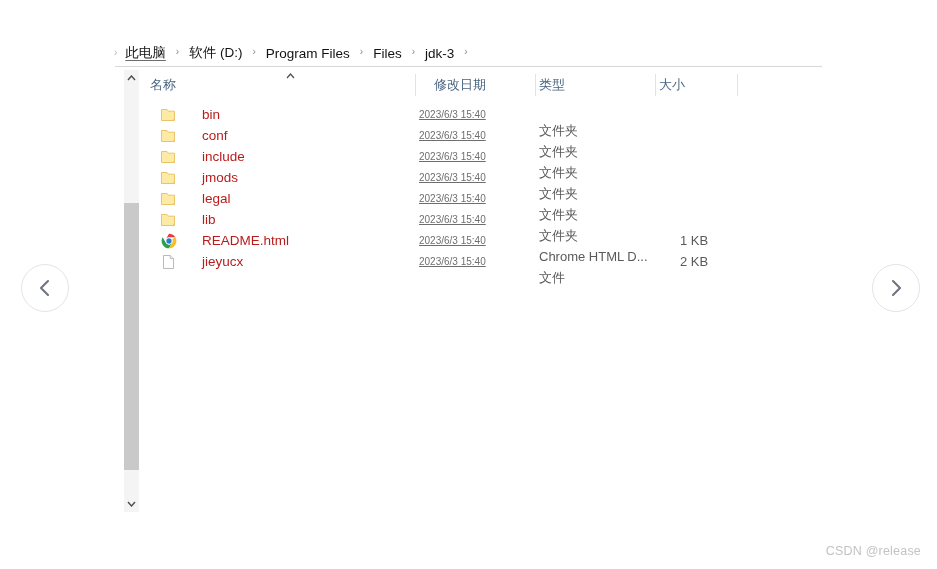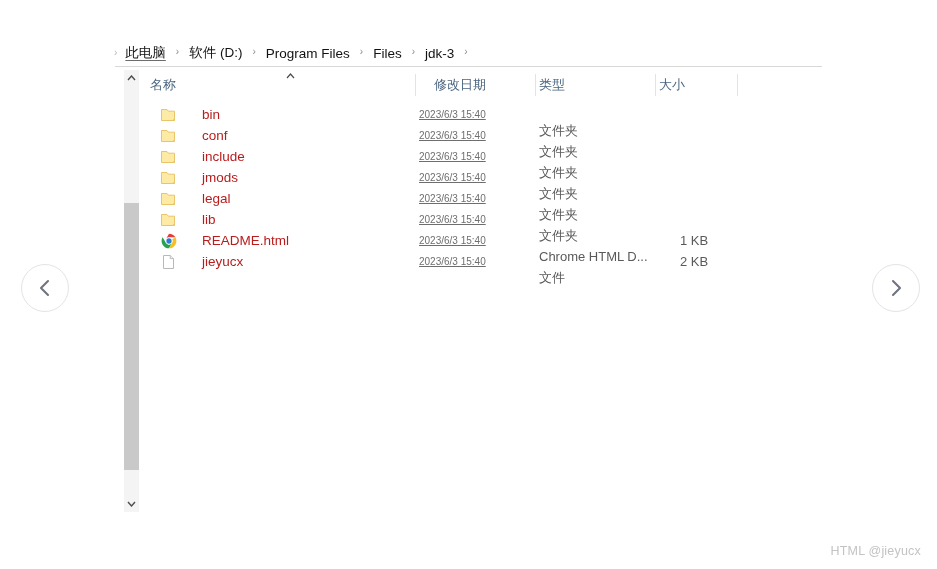--- a/index.html
+++ b/index.html
@@ -374,13 +374,13 @@
   <svg width="16" height="20" viewBox="0 0 16 20">
     <path d="M11 3 L4 10 L11 17" fill="none" stroke="#6f7480" stroke-width="2.1" stroke-linecap="round" stroke-linejoin="round"></path>
   </svg>
 </div>
 <div class="nav-circle right">
   <svg width="16" height="20" viewBox="0 0 16 20">
     <path d="M5 3 L12 10 L5 17" fill="none" stroke="#6f7480" stroke-width="2.1" stroke-linecap="round" stroke-linejoin="round"></path>
   </svg>
 </div>
 
-<div class="watermark">HTML @jieyucx</div>
+<div class="watermark">CSDN @release</div>
 
 </body></html>

